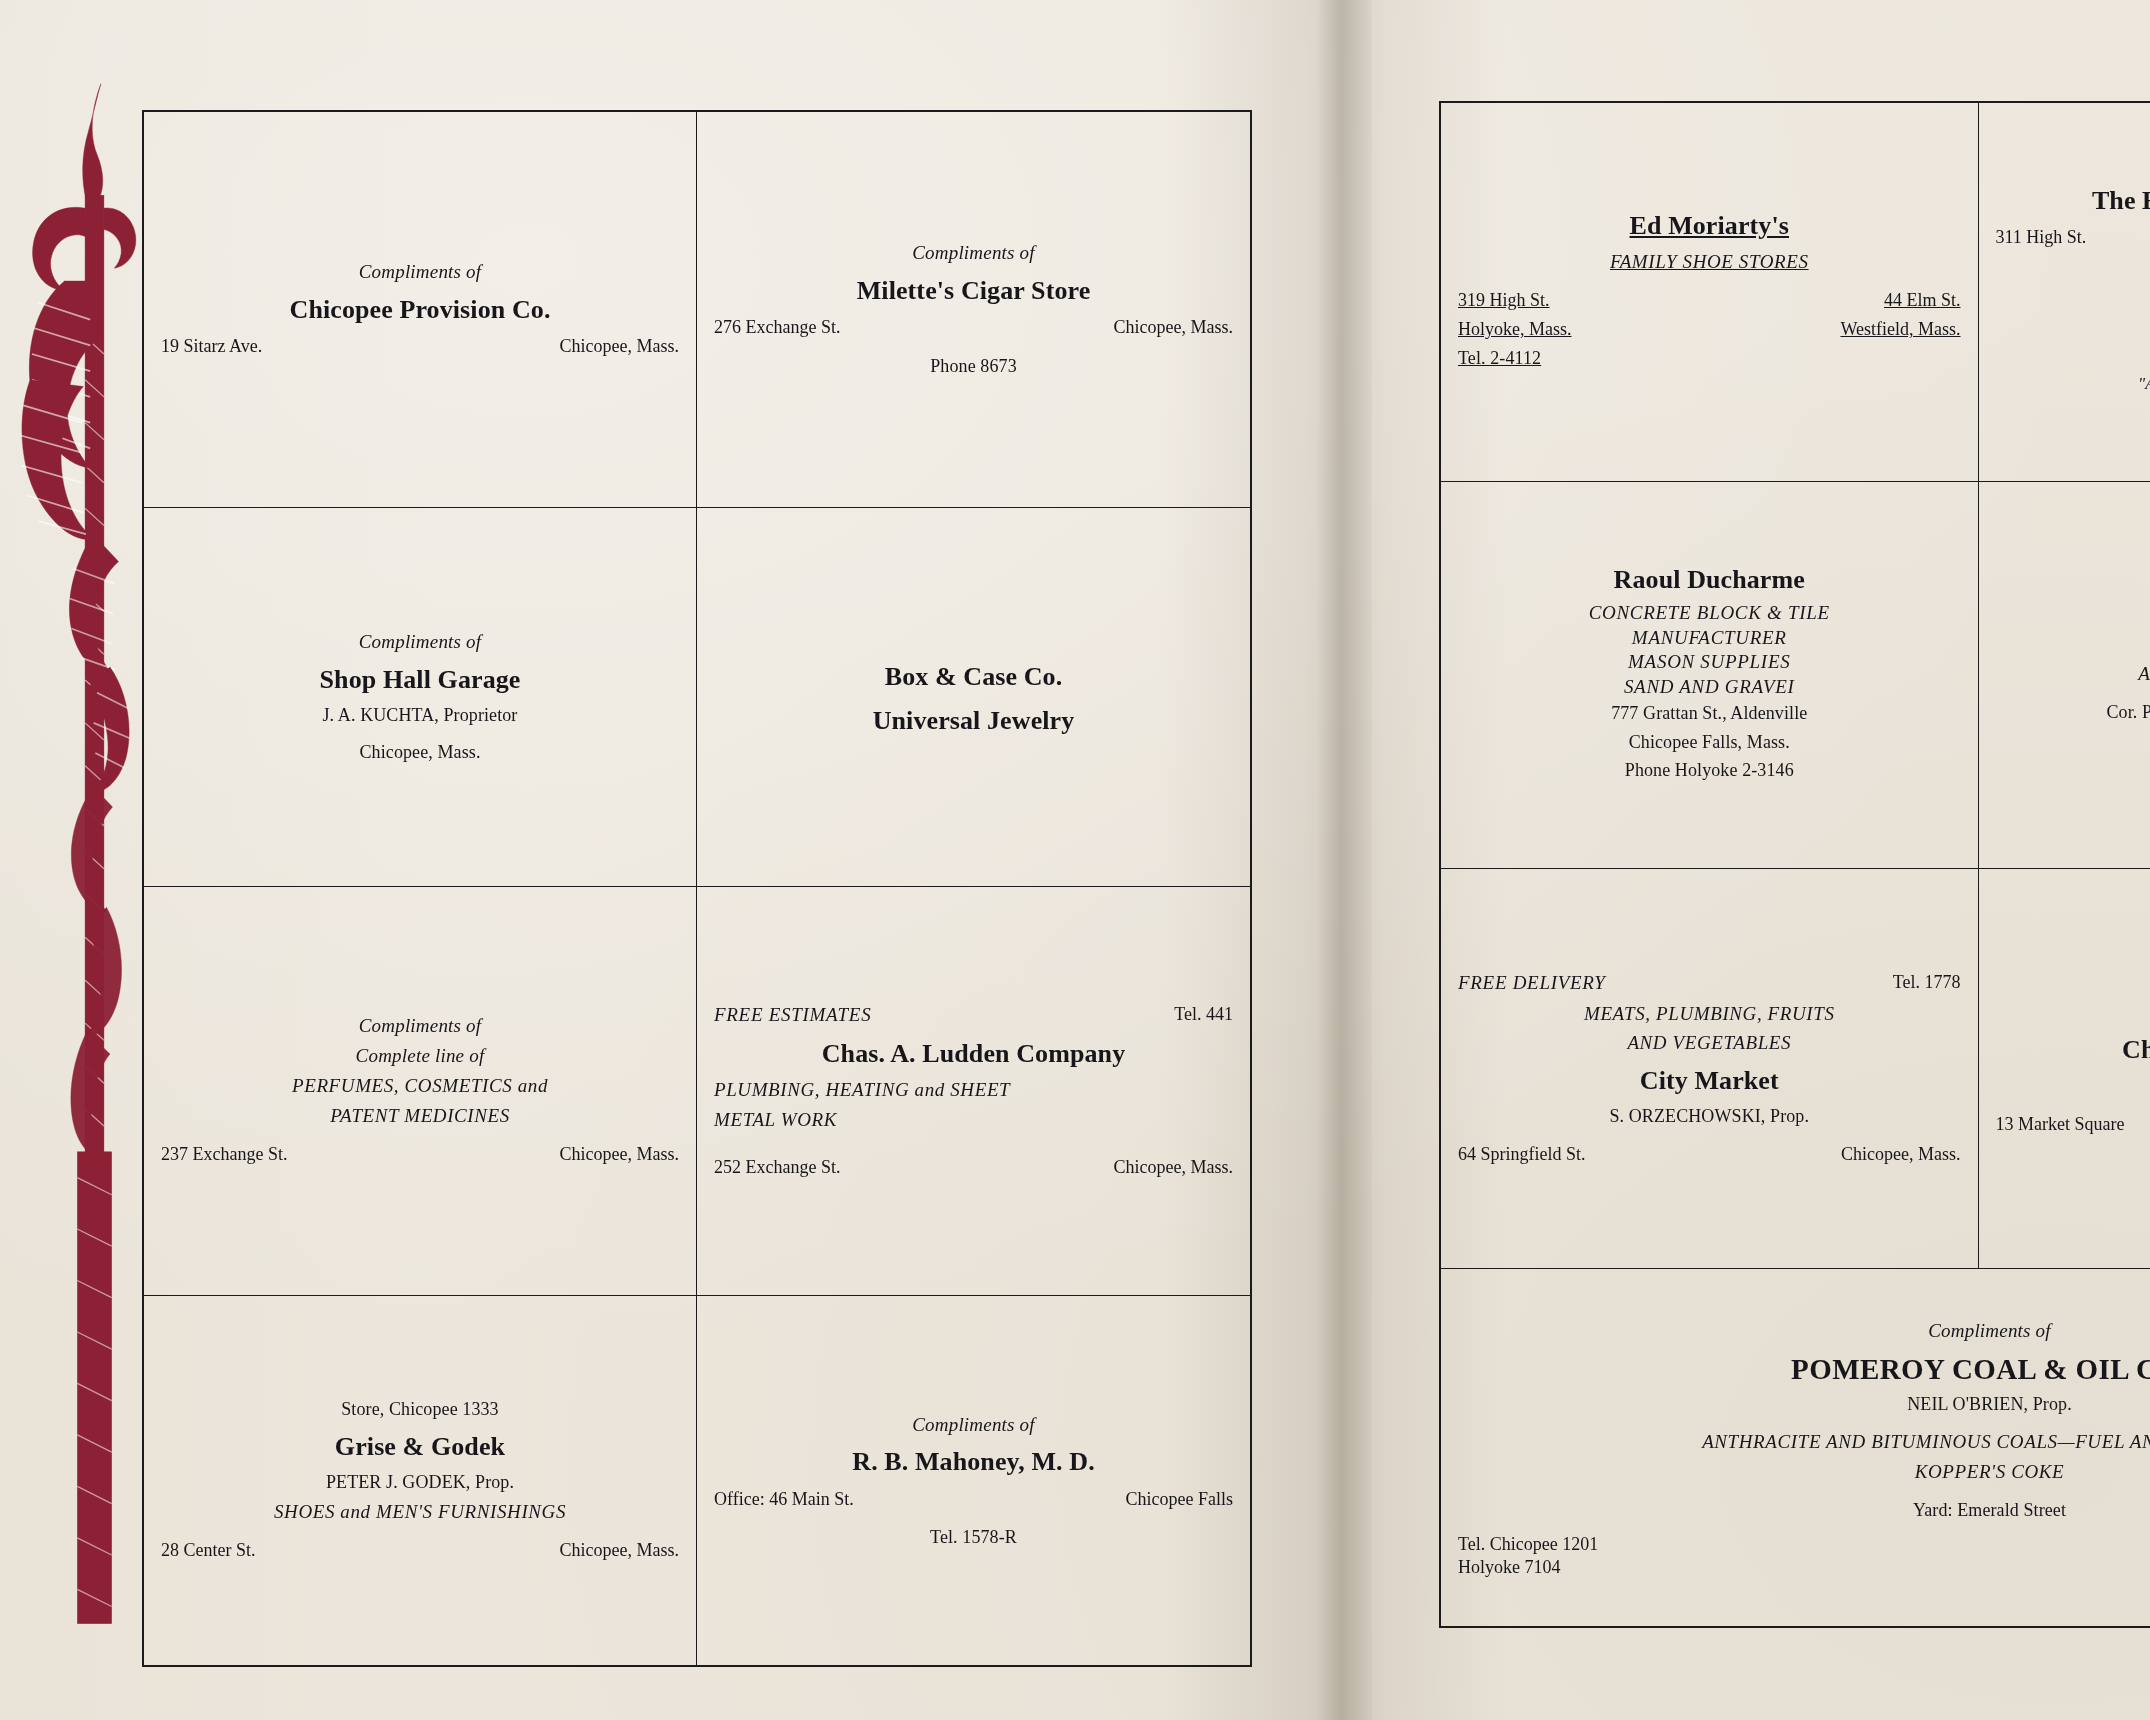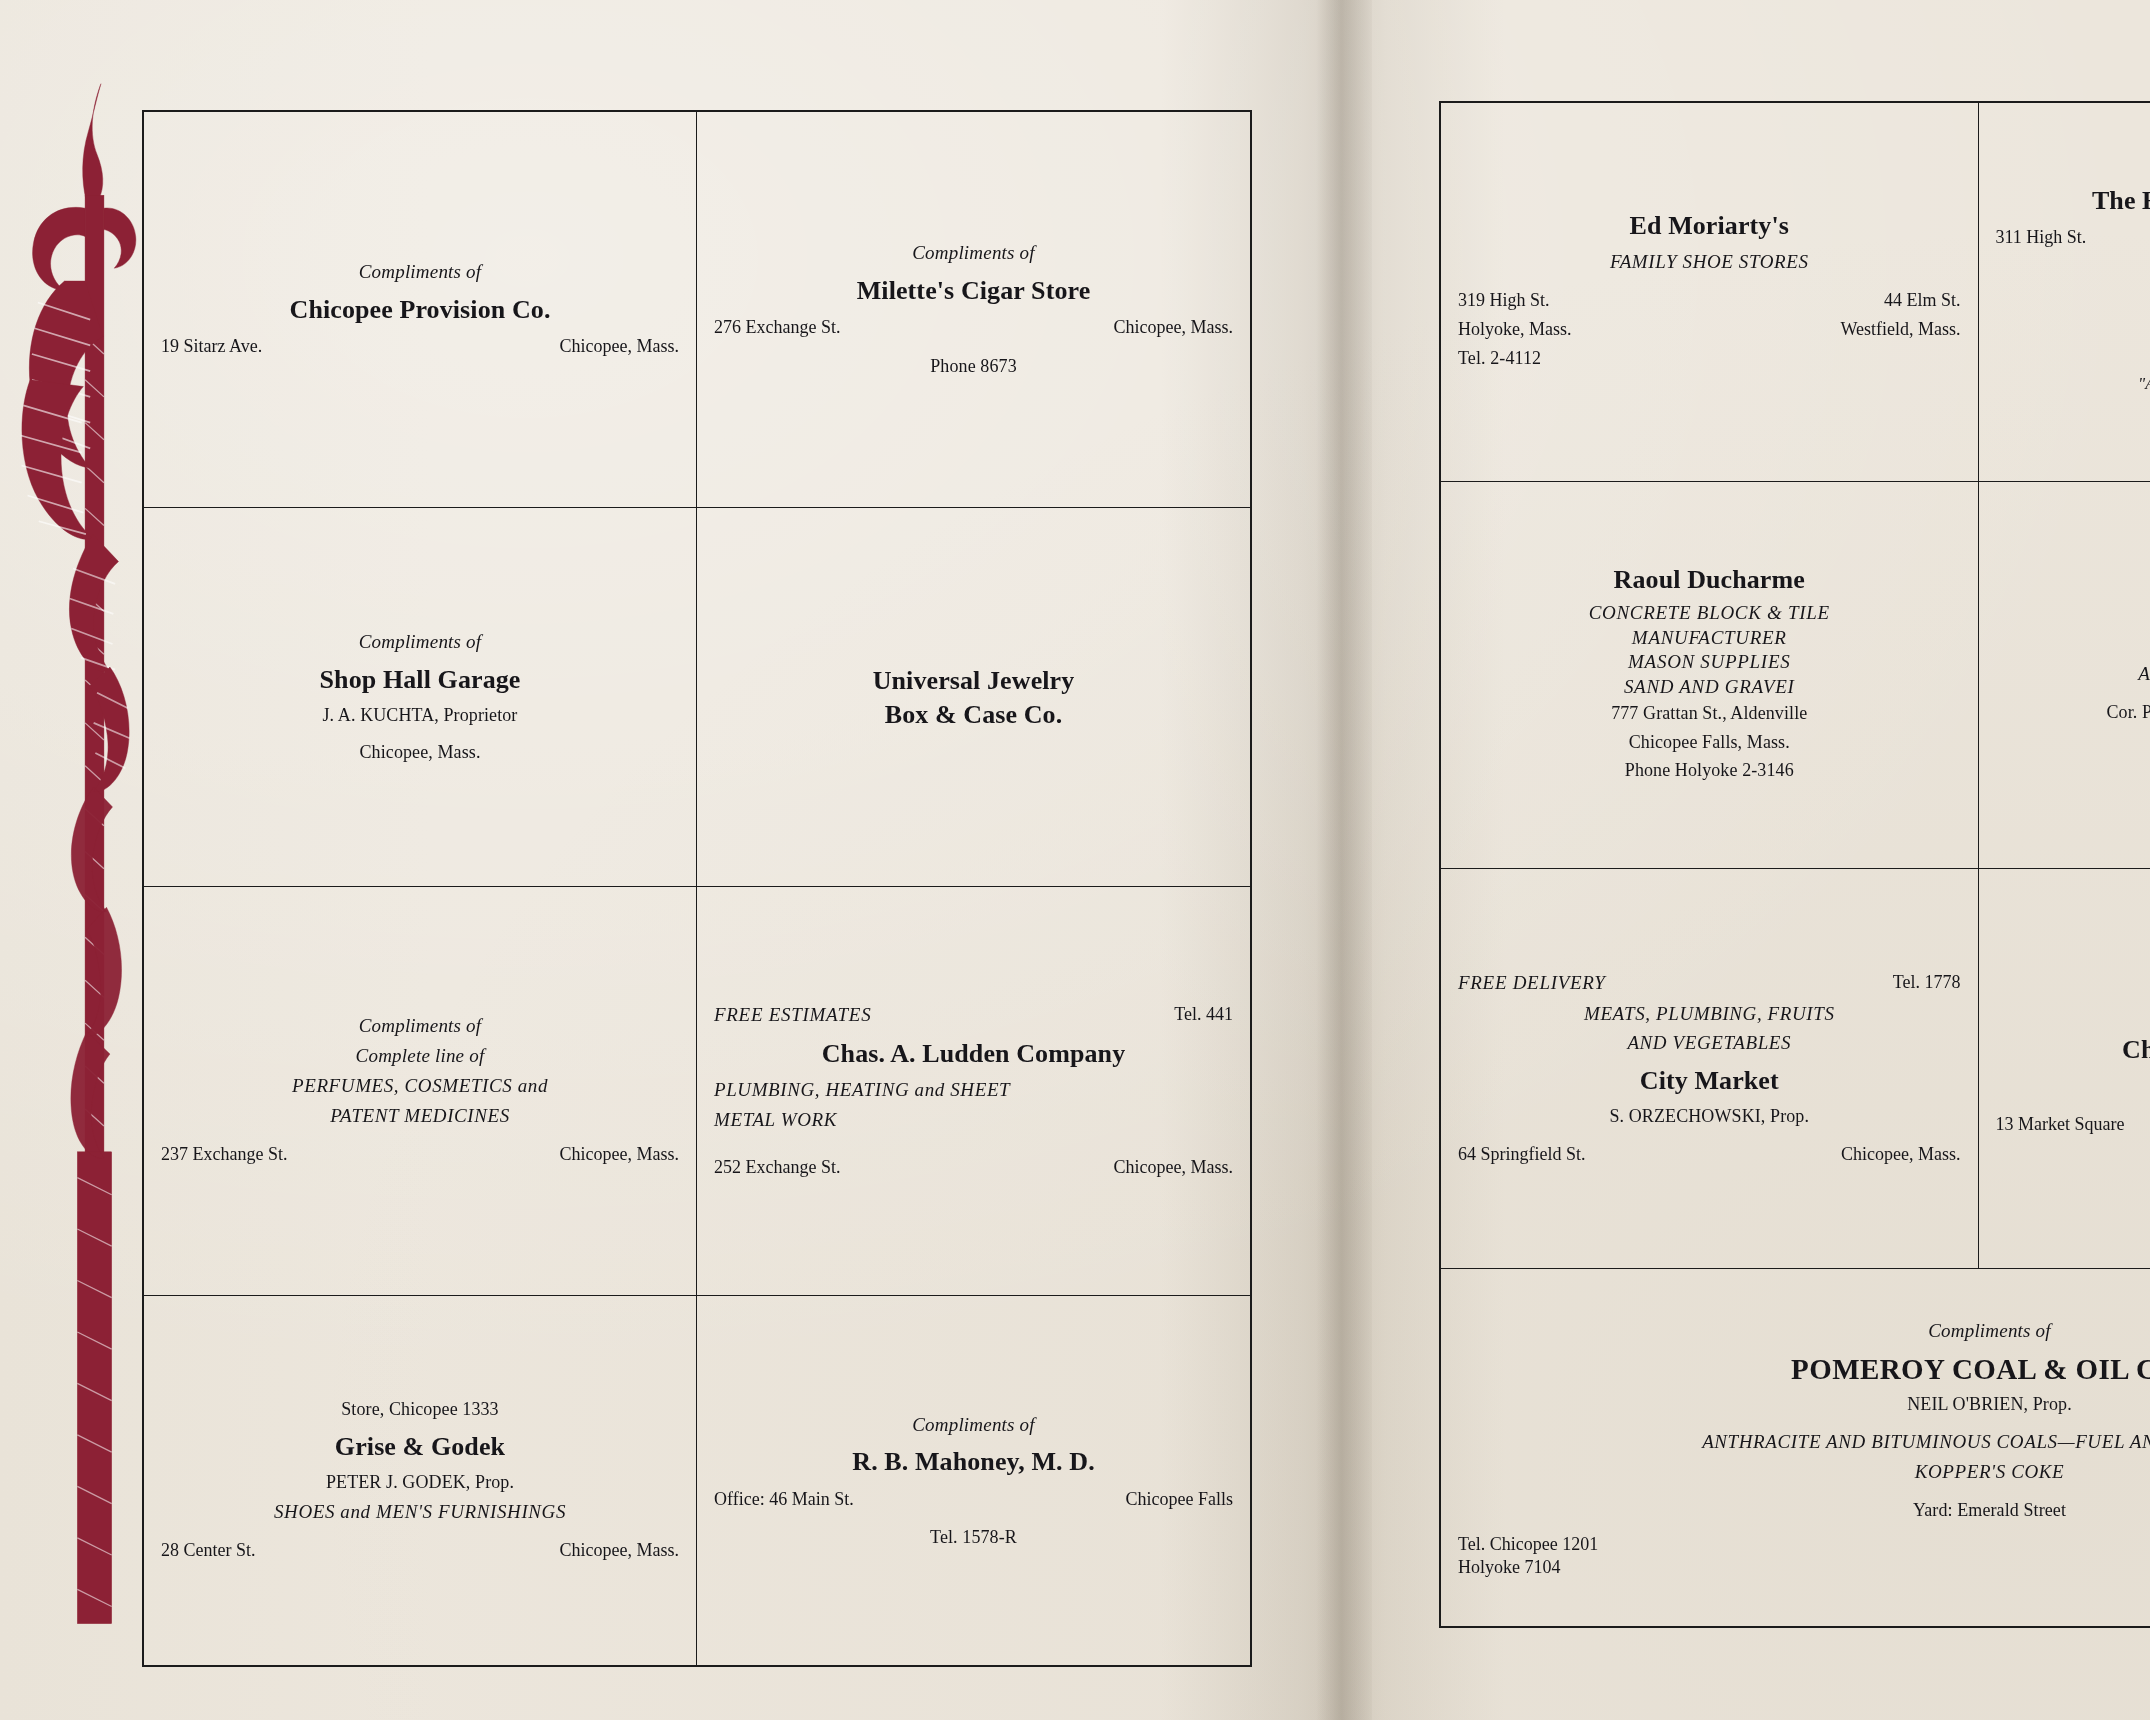--- a/index.html
+++ b/index.html
@@ -210,22 +210,22 @@
 
     <div class="row" style="height:379px;">
       <div class="cell" style="width:50%;">
         <div class="ital line">Compliments of</div>
         <div class="name">Shop Hall Garage</div>
         <div class="small line">J. A. KUCHTA, Proprietor</div>
         <div class="spacer-sm"></div>
         <div class="small line">Chicopee, Mass.</div>
       </div>
       <div class="cell" style="width:50%;">
+        <div class="name" style="margin-top:3.4px;">Box &amp; Case Co.</div>
         <div class="name" style="margin-bottom:0;">Universal Jewelry</div>
-        <div class="name" style="margin-top:3.4px;">Box &amp; Case Co.</div>
       </div>
     </div>
 
     <div class="row" style="height:409px;">
       <div class="cell" style="width:50%;">
         <div class="ital line">Compliments of</div>
         <div class="ital line">Complete line of</div>
         <div class="caps-ital line">PERFUMES, COSMETICS and</div>
         <div class="caps-ital line">PATENT MEDICINES</div>
         <div class="spacer-sm"></div>
@@ -272,21 +272,21 @@
         <div class="spacer-sm"></div>
         <div class="small line">Tel. 1578-R</div>
       </div>
     </div>
 
   </div>
 
   <div class="page-block right-block">
 
     <div class="row" style="height:379px;">
-      <div class="cell" style="width:49%;">
+      <div class="cell" style="width:49%;text-decoration:underline;">
         <div class="name" style="margin-top:0;">Ed Moriarty's</div>
         <div class="caps-ital line">FAMILY SHOE STORES</div>
         <div class="spacer-sm"></div>
         <div class="two-col">
           <span>319 High St.</span>
           <span>44 Elm St.</span>
         </div>
         <div class="two-col">
           <span>Holyoke, Mass.</span>
           <span>Westfield, Mass.</span>

